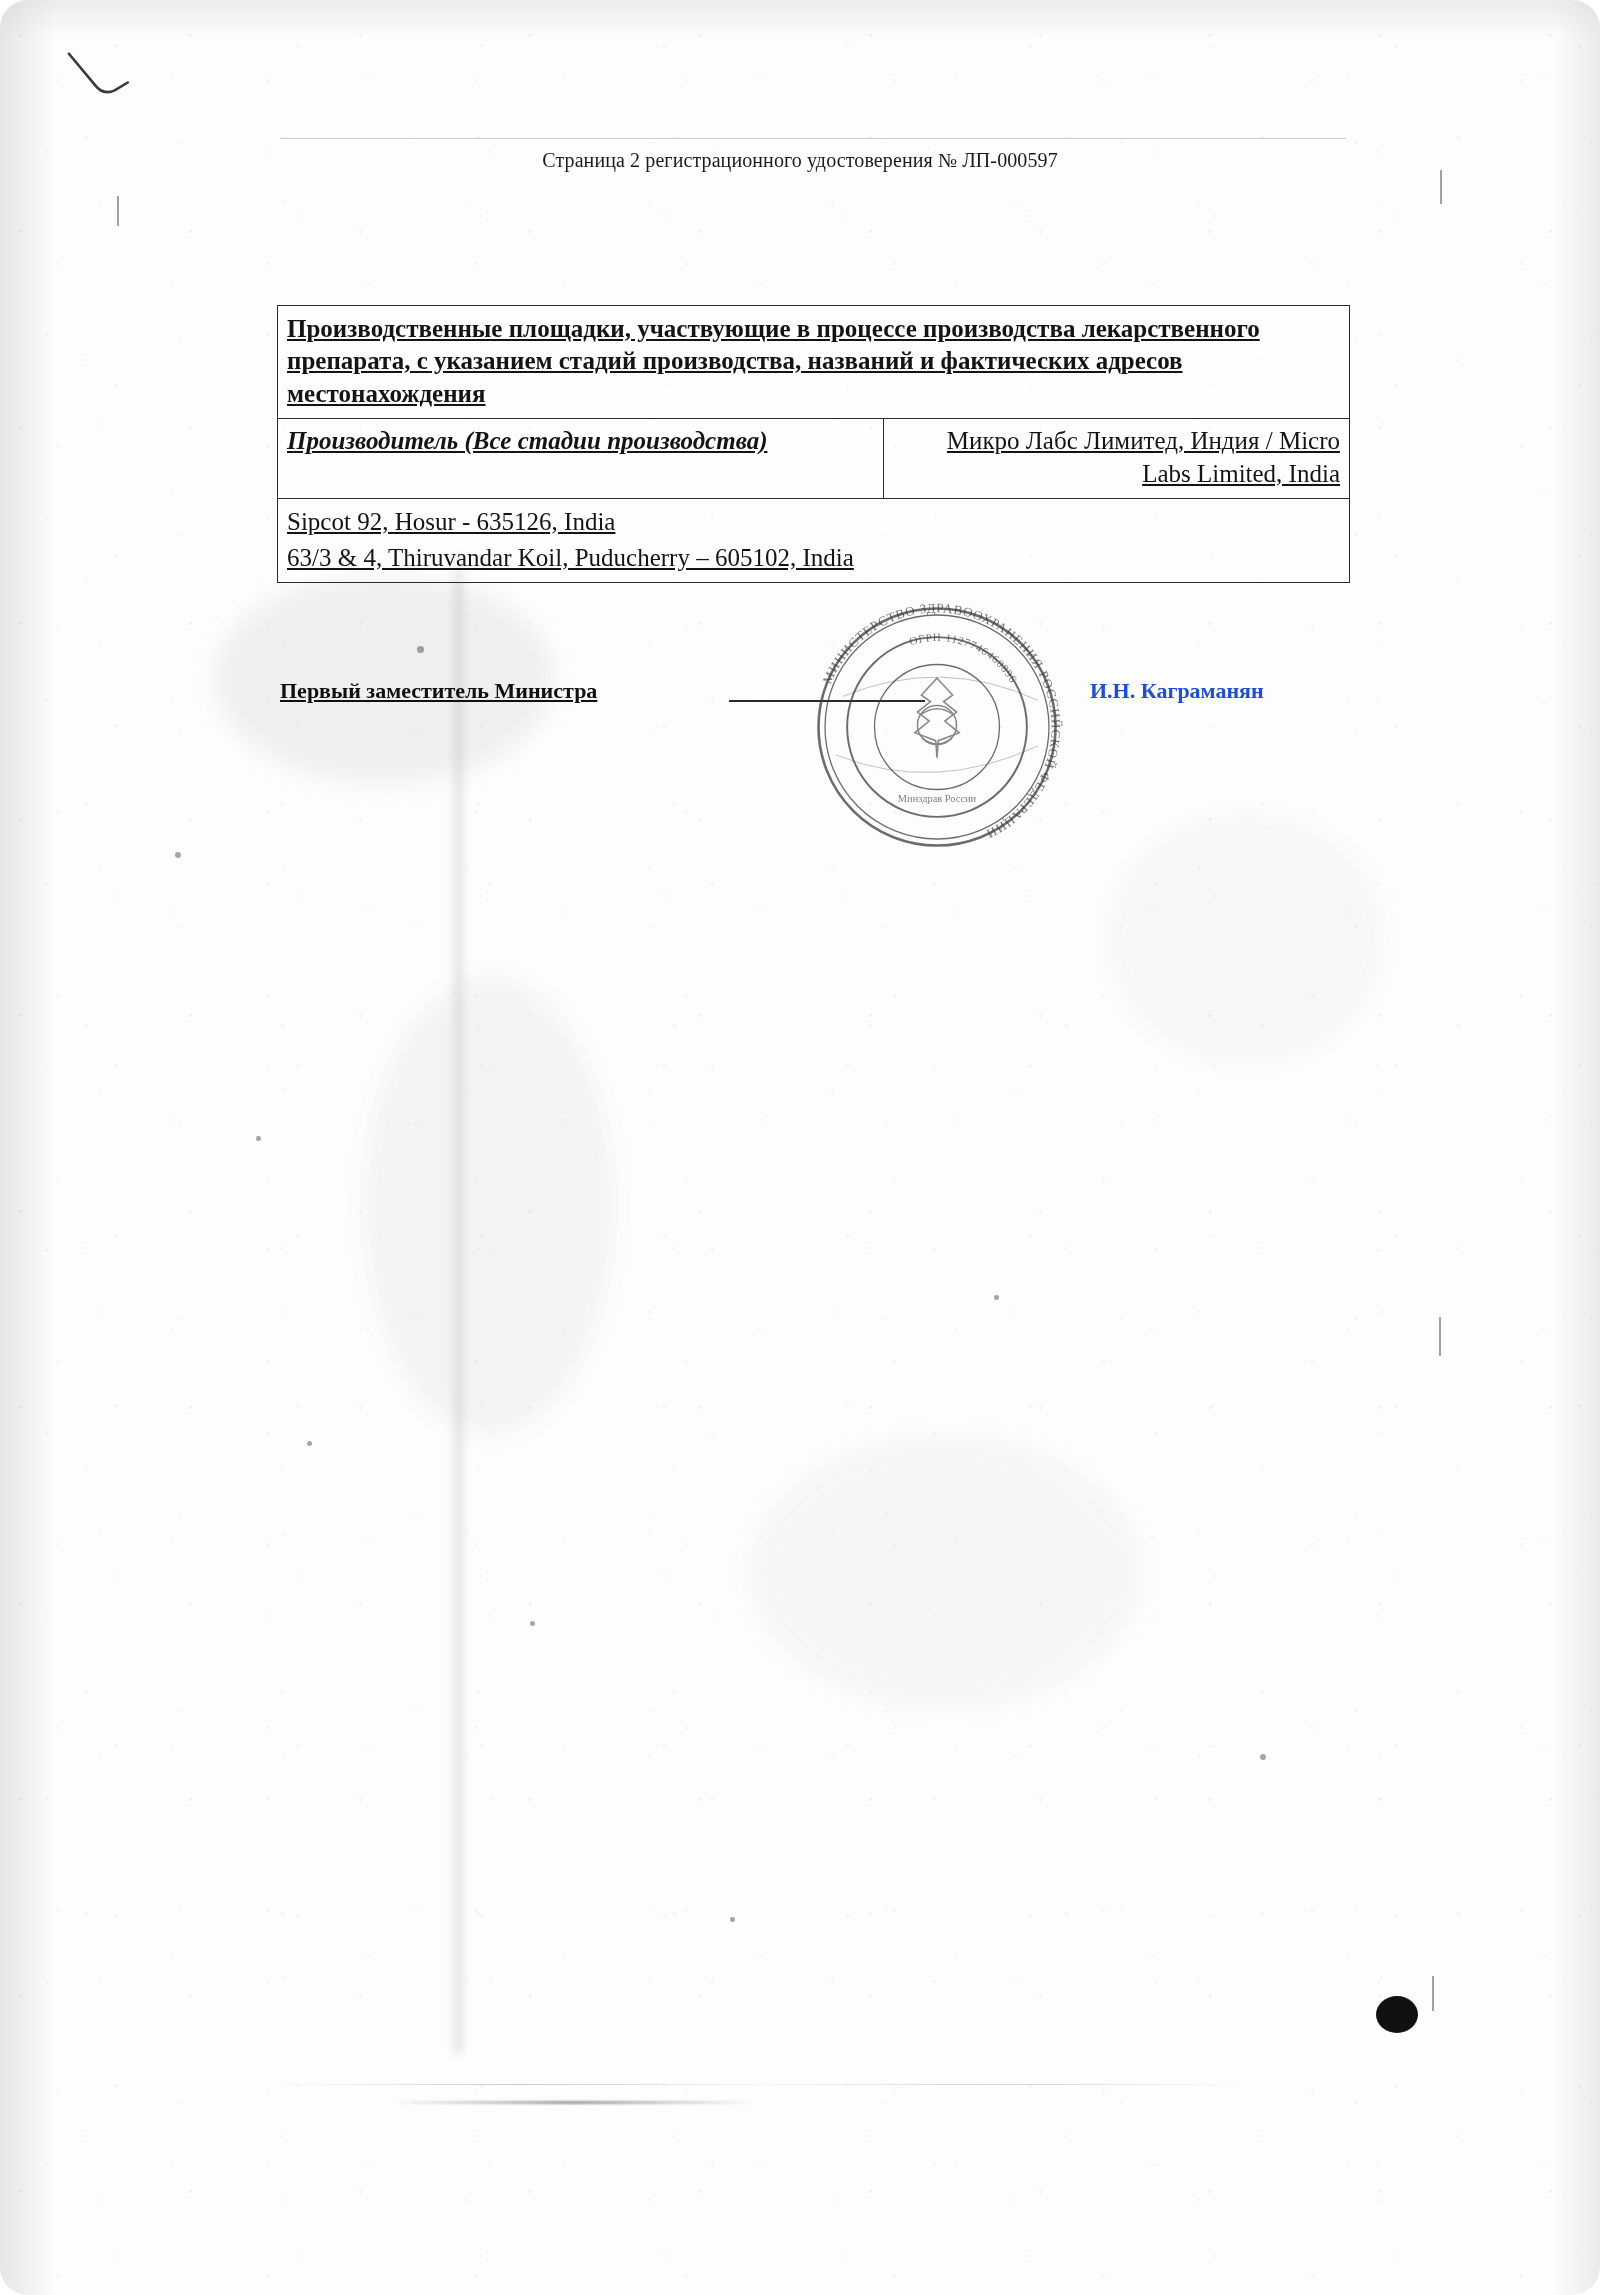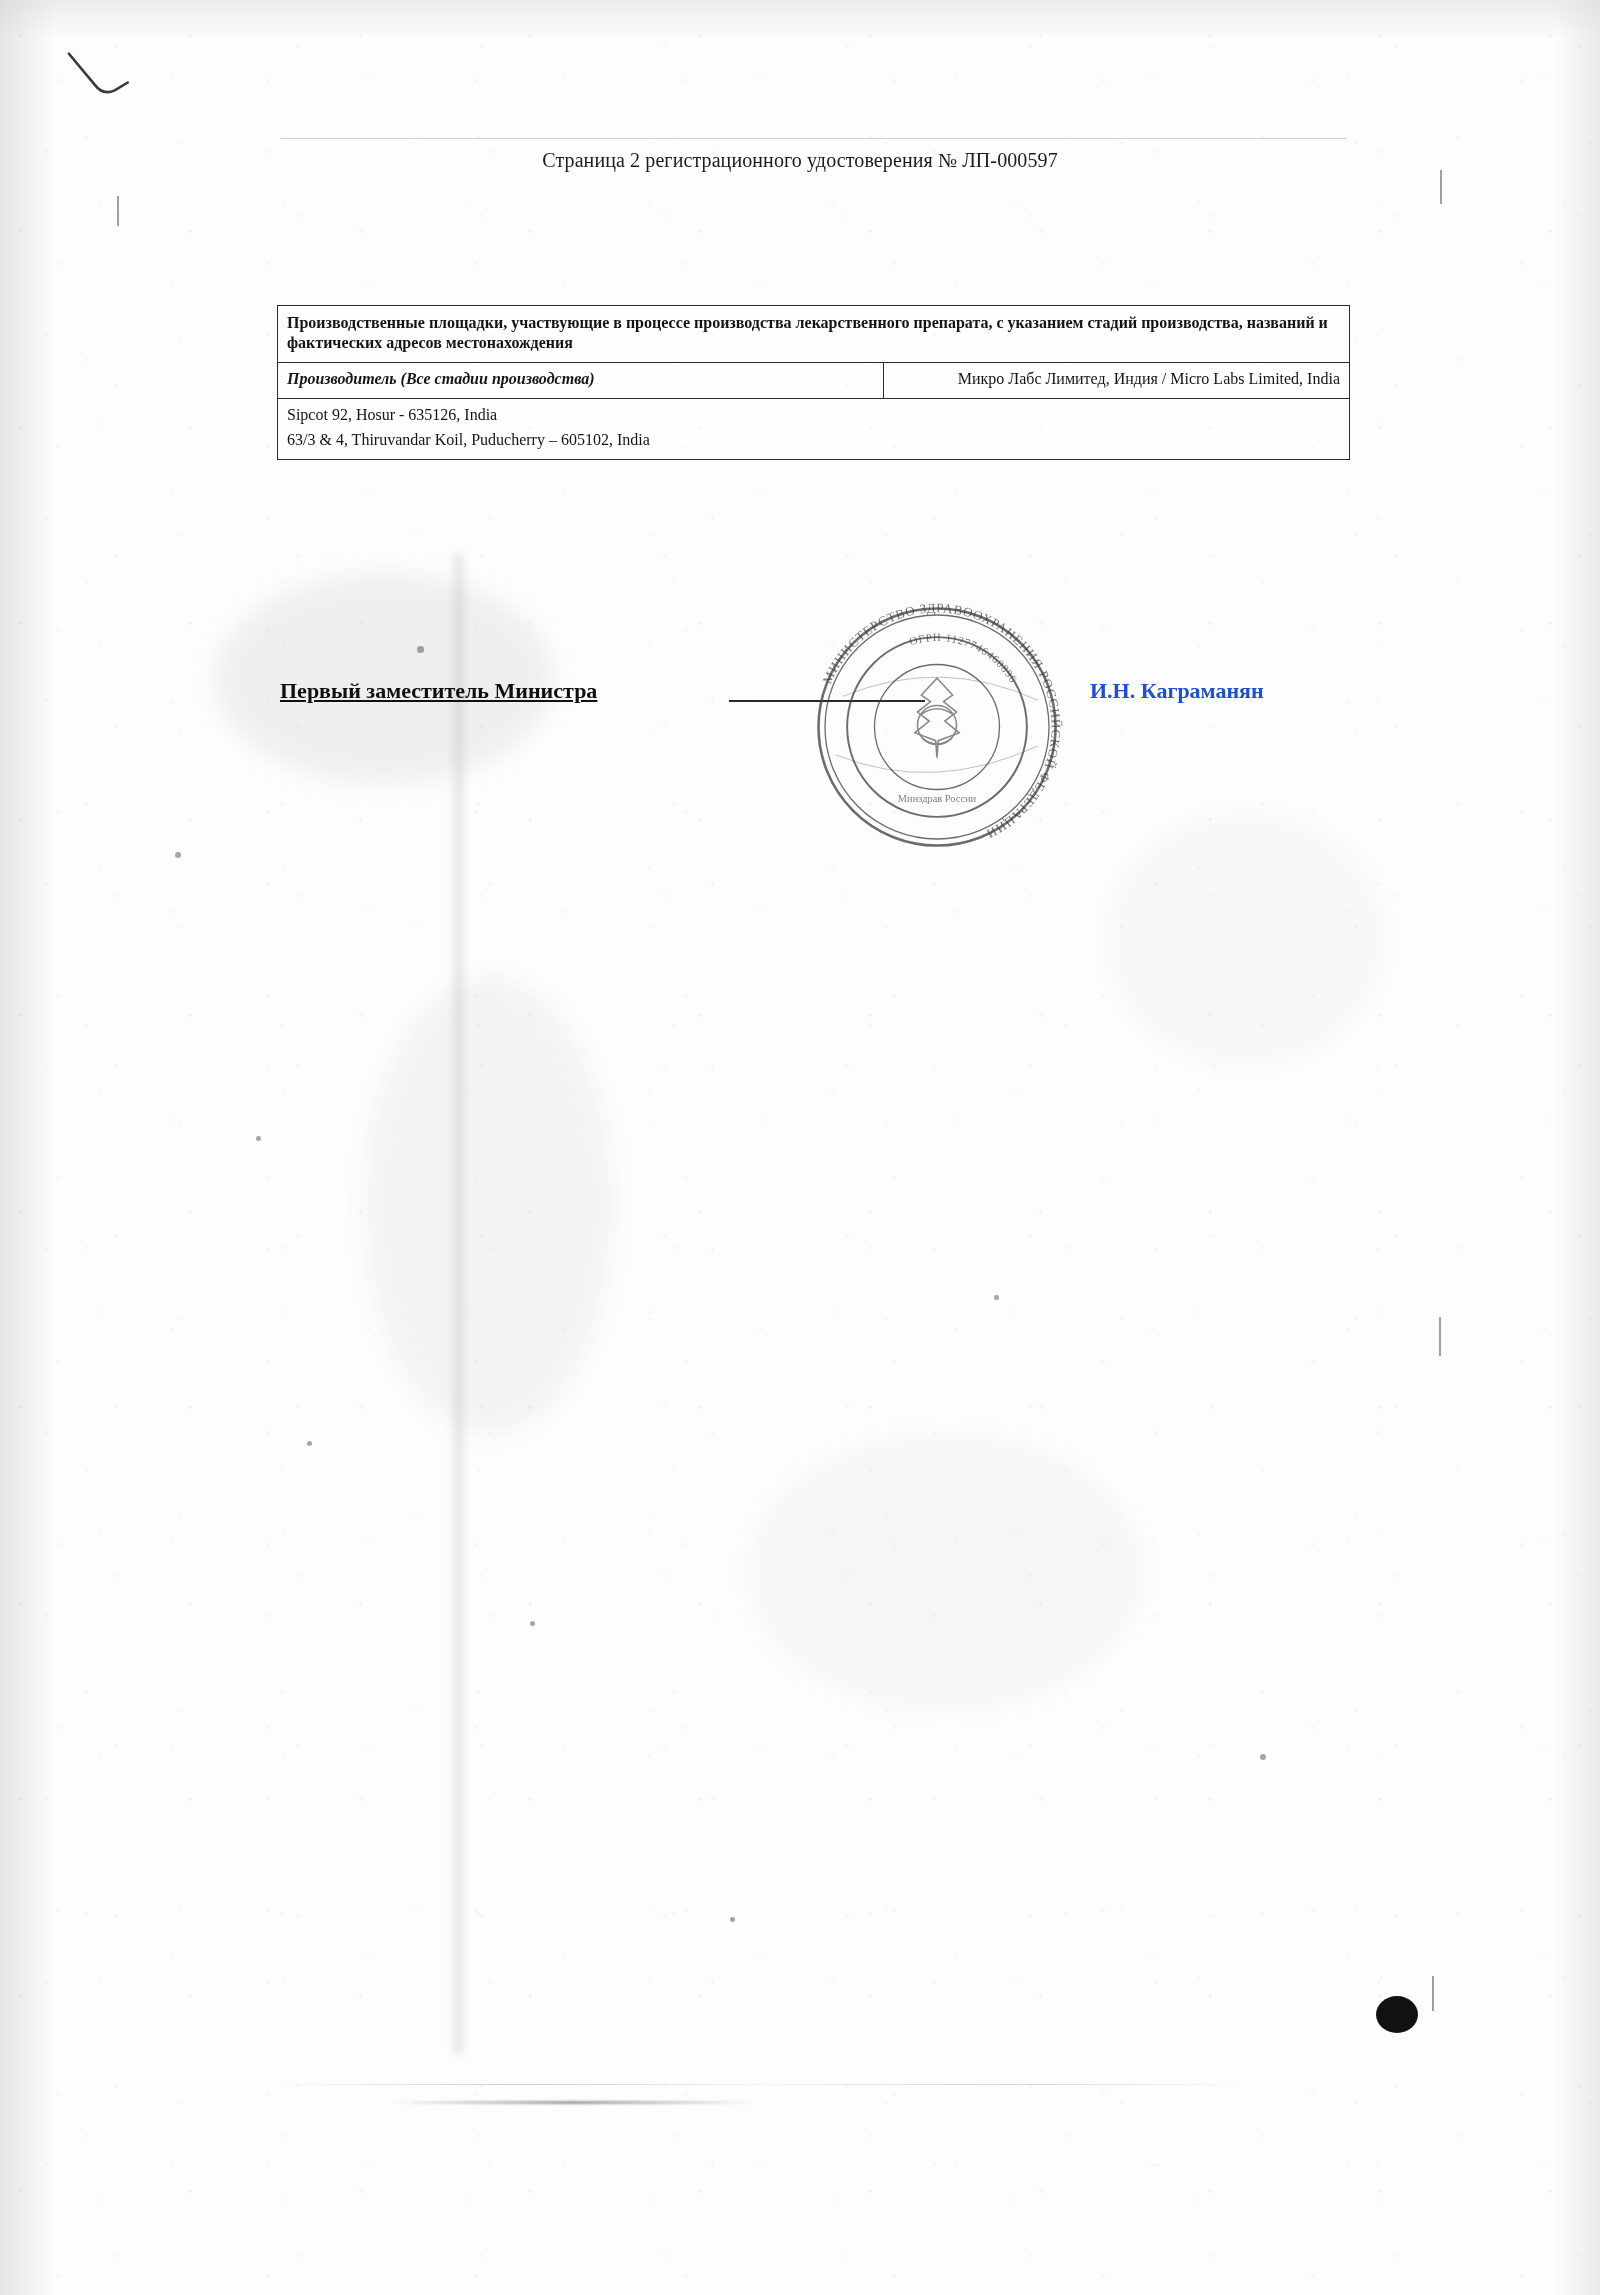--- a/index.html
+++ b/index.html
@@ -9,20 +9,21 @@
   }
   body {
     font-family: "Liberation Serif", serif;
   }
   .page {
     position: relative;
     width: 1600px;
     height: 2295px;
     background: #fdfdfc;
     overflow: hidden;
+    border-radius: 28px;
   }
 
   
   .grain {
     position: absolute;
     inset: 0;
     pointer-events: none;
     background-image:
       radial-gradient(circle at 12% 18%, rgba(0,0,0,0.05) 0 1.3px, transparent 2px),
       radial-gradient(circle at 28% 44%, rgba(0,0,0,0.04) 0 1.3px, transparent 2px),
@@ -109,23 +110,24 @@
     top: 305px;
     width: 1073px;
     border: 1.3px solid #2b2b2b;
     border-collapse: collapse;
     background: rgba(255,255,255,0.35);
   }
   .doc-table td {
     border: 1.3px solid #2b2b2b;
     padding: 6.5px 9px 7.8px 9px;
     vertical-align: top;
-    font-size: 16px;
+    font-size: 25px;
     line-height: 1.30;
     color: #141414;
+    text-decoration: underline;
   }
   .cell-title {
     font-weight: 700;
   }
   .cell-sub-left {
     font-style: italic;
     font-weight: 700;
     width: 587px;
   }
   .cell-sub-right {

